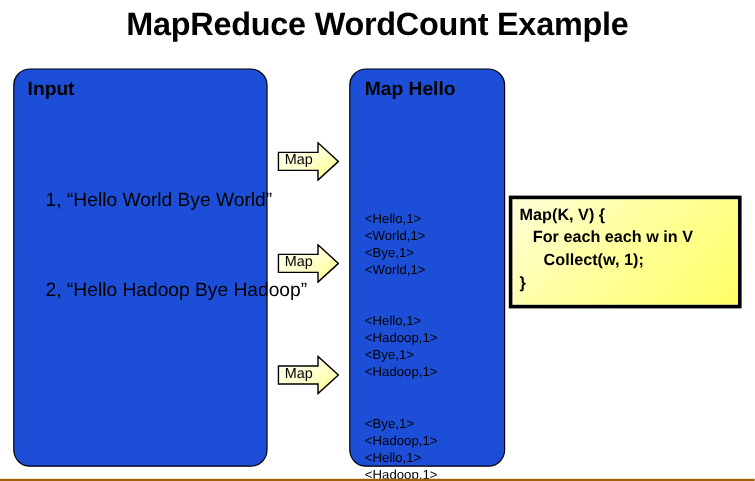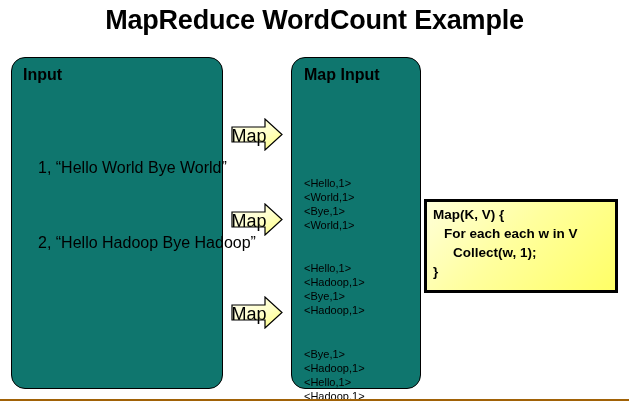--- a/index.html
+++ b/index.html
@@ -26,21 +26,21 @@
     font-size: 27px;
     font-weight: bold;
     color: #000000;
     letter-spacing: -0.2px;
     white-space: nowrap;
   }
 
   
   .panel {
     position: absolute;
-    background: #0f766e;
+    background: #1d4ed8;
     border: 1px solid #000000;
     border-radius: 14px;
     box-sizing: border-box;
   }
   #input-panel  { left: 11px;  top: 57px; width: 212px; height: 332px; }
   #output-panel { left: 291px; top: 57px; width: 130px; height: 332px; }
 
   .panel-title {
     position: absolute;
     top: 8px;
@@ -88,36 +88,35 @@
   .map-arrow.a0 { left: 231px; top: 118px; }
   .map-arrow.a1 { left: 231px; top: 203px; }
   .map-arrow.a2 { left: 231px; top: 296px; }
   .map-arrow svg { display: block; width: 52px; height: 33px; }
   .map-arrow .arrow-label {
     position: absolute;
     left: 0;
     top: 8px;
     width: 36px;
     text-align: center;
-    font-size: 18px;
+    font-size: 12px;
     color: #000000;
     white-space: nowrap;
   }
 
   
   #code-box {
     position: absolute;
     left: 424px;
     top: 163px;
     width: 194px;
     height: 94px;
     border: 3px solid #000000;
     box-sizing: border-box;
     background: linear-gradient(135deg, #ffffd9 0%, #ffff9e 45%, #ffff66 100%);
-    margin-top: 36px;
   }
   #code-box .code-line {
     position: absolute;
     font-size: 13.5px;
     font-weight: bold;
     color: #000000;
     white-space: nowrap;
   }
   #code-box .c0 { left: 6px;  top: 5px; }
   #code-box .c1 { left: 17px; top: 24px; }
@@ -131,21 +130,21 @@
 
   <div id="slide-title">MapReduce WordCount Example</div>
 
   <div class="panel" id="input-panel">
     <div class="panel-title">Input</div>
     <div class="input-line l0">1, “Hello World Bye World”</div>
     <div class="input-line l1">2, “Hello Hadoop Bye Hadoop”</div>
   </div>
 
   <div class="panel" id="output-panel">
-    <div class="panel-title">Map Input</div>
+    <div class="panel-title">Map Hello</div>
 
     <div class="out-group g0">
       <div>&lt;Hello,1&gt;</div>
       <div>&lt;World,1&gt;</div>
       <div>&lt;Bye,1&gt;</div>
       <div>&lt;World,1&gt;</div>
     </div>
 
     <div class="out-group g1">
       <div>&lt;Hello,1&gt;</div>

